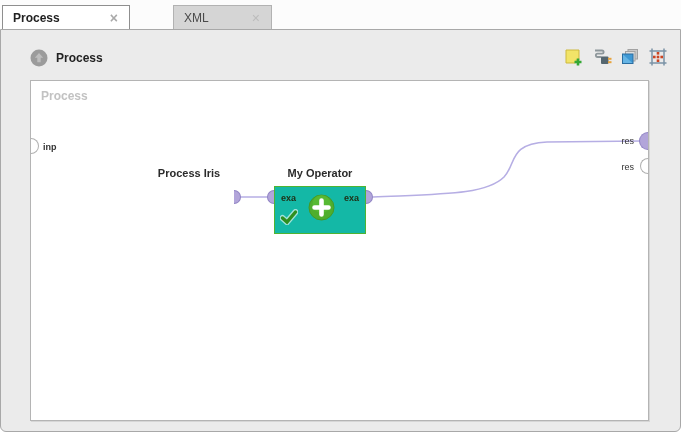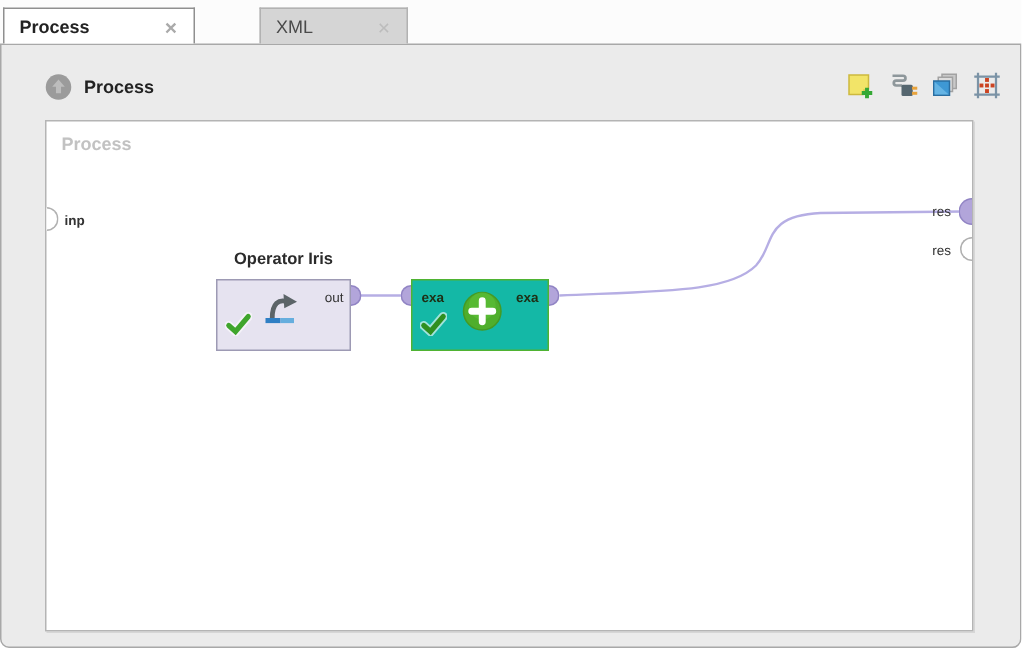--- a/index.html
+++ b/index.html
@@ -175,40 +175,24 @@
 
   <div class="port port-inp"></div>
   <div class="port-label lbl-inp">inp</div>
 
   <div class="port port-res1"></div>
   <div class="port-label lbl-res1">res</div>
 
   <div class="port port-res2"></div>
   <div class="port-label lbl-res2">res</div>
 
-  <div class="op-title t-op1">Operator Iris</div>
-  <div class="op-box op1">
-    <span class="mini-lbl lbl-out">out</span>
-    <span class="op-icon-retrieve">
-      <svg width="30" height="26" viewBox="0 0 30 26">
-        <rect x="5" y="19" width="10" height="3.4" fill="#2f7fc4"></rect>
-        <rect x="15" y="19" width="9" height="3.4" fill="#66aede"></rect>
-        <path d="M9.5 19 C9.5 9 14 6.5 19 8" fill="none" stroke="#5c6468" stroke-width="3.2"></path>
-        <path d="M17 3 L26 8.2 L17.5 12.5 Z" fill="#5c6468"></path>
-      </svg>
-    </span>
-    <span class="op-check">
-      <svg width="18" height="16" viewBox="0 0 18 16">
-        <path d="M2.5 9 L7 13 L15.5 3" fill="none" stroke="#ffffff" stroke-width="6" stroke-linecap="round" opacity="0.55"></path>
-        <path d="M2.5 9 L7 13 L15.5 3" fill="none" stroke="#3fa52c" stroke-width="3.4" stroke-linecap="round"></path>
-      </svg>
-    </span>
-  </div>
+  <div class="op-title t-op1">Process Iris</div>
   <div class="op-port p-out1"></div>
 
+  <div class="op-title t-op2">My Operator</div>
   <div class="op-box op2">
     <span class="mini-lbl lbl-exa-l">exa</span>
     <span class="mini-lbl lbl-exa-r">exa</span>
     <span class="op-icon-plus">
       <svg width="27" height="27" viewBox="0 0 27 27">
         <circle cx="13.5" cy="13.5" r="12.5" fill="#4fae2c" stroke="#459a24" stroke-width="1"></circle>
         <circle cx="13.5" cy="10" r="9" fill="#5bbd36" opacity="0.7"></circle>
         <path d="M13.5 6.5 v14 M6.5 13.5 h14" stroke="#ffffff" stroke-width="4.6" stroke-linecap="round"></path>
       </svg>
     </span>

